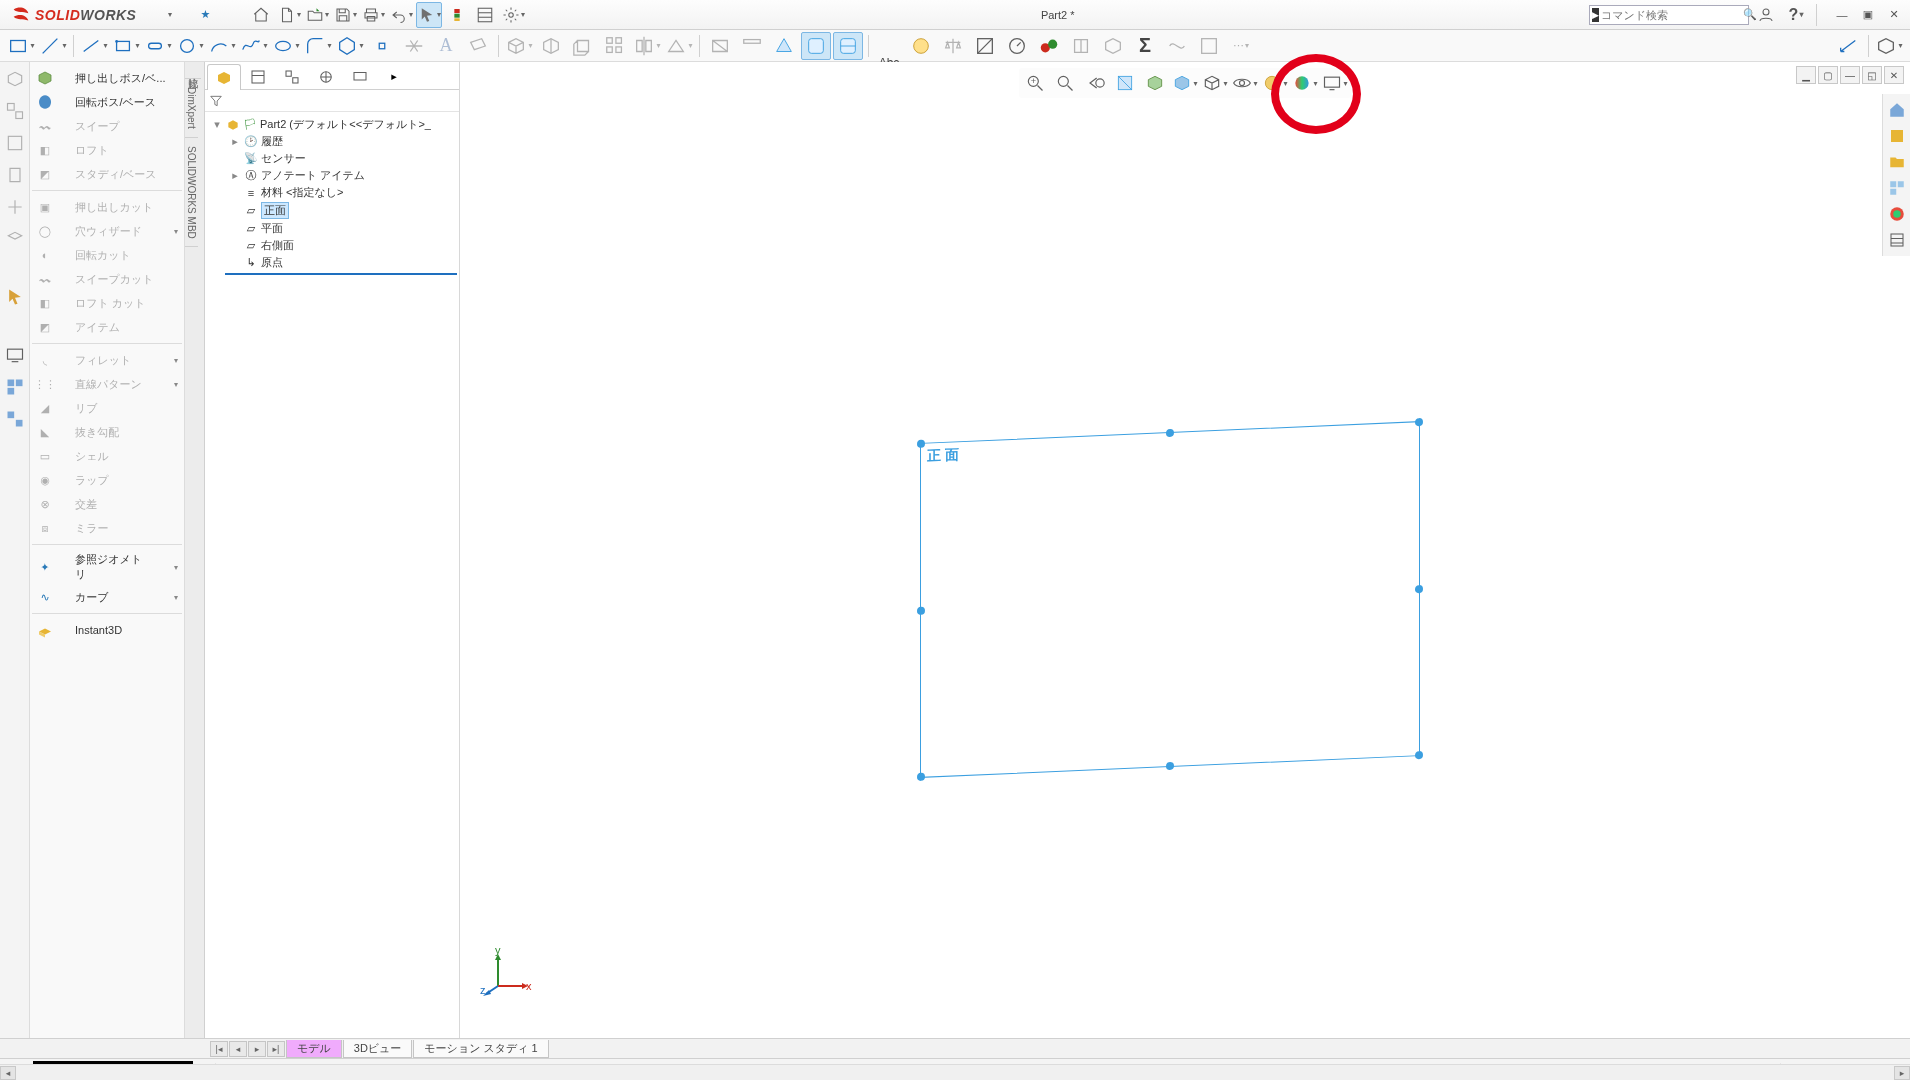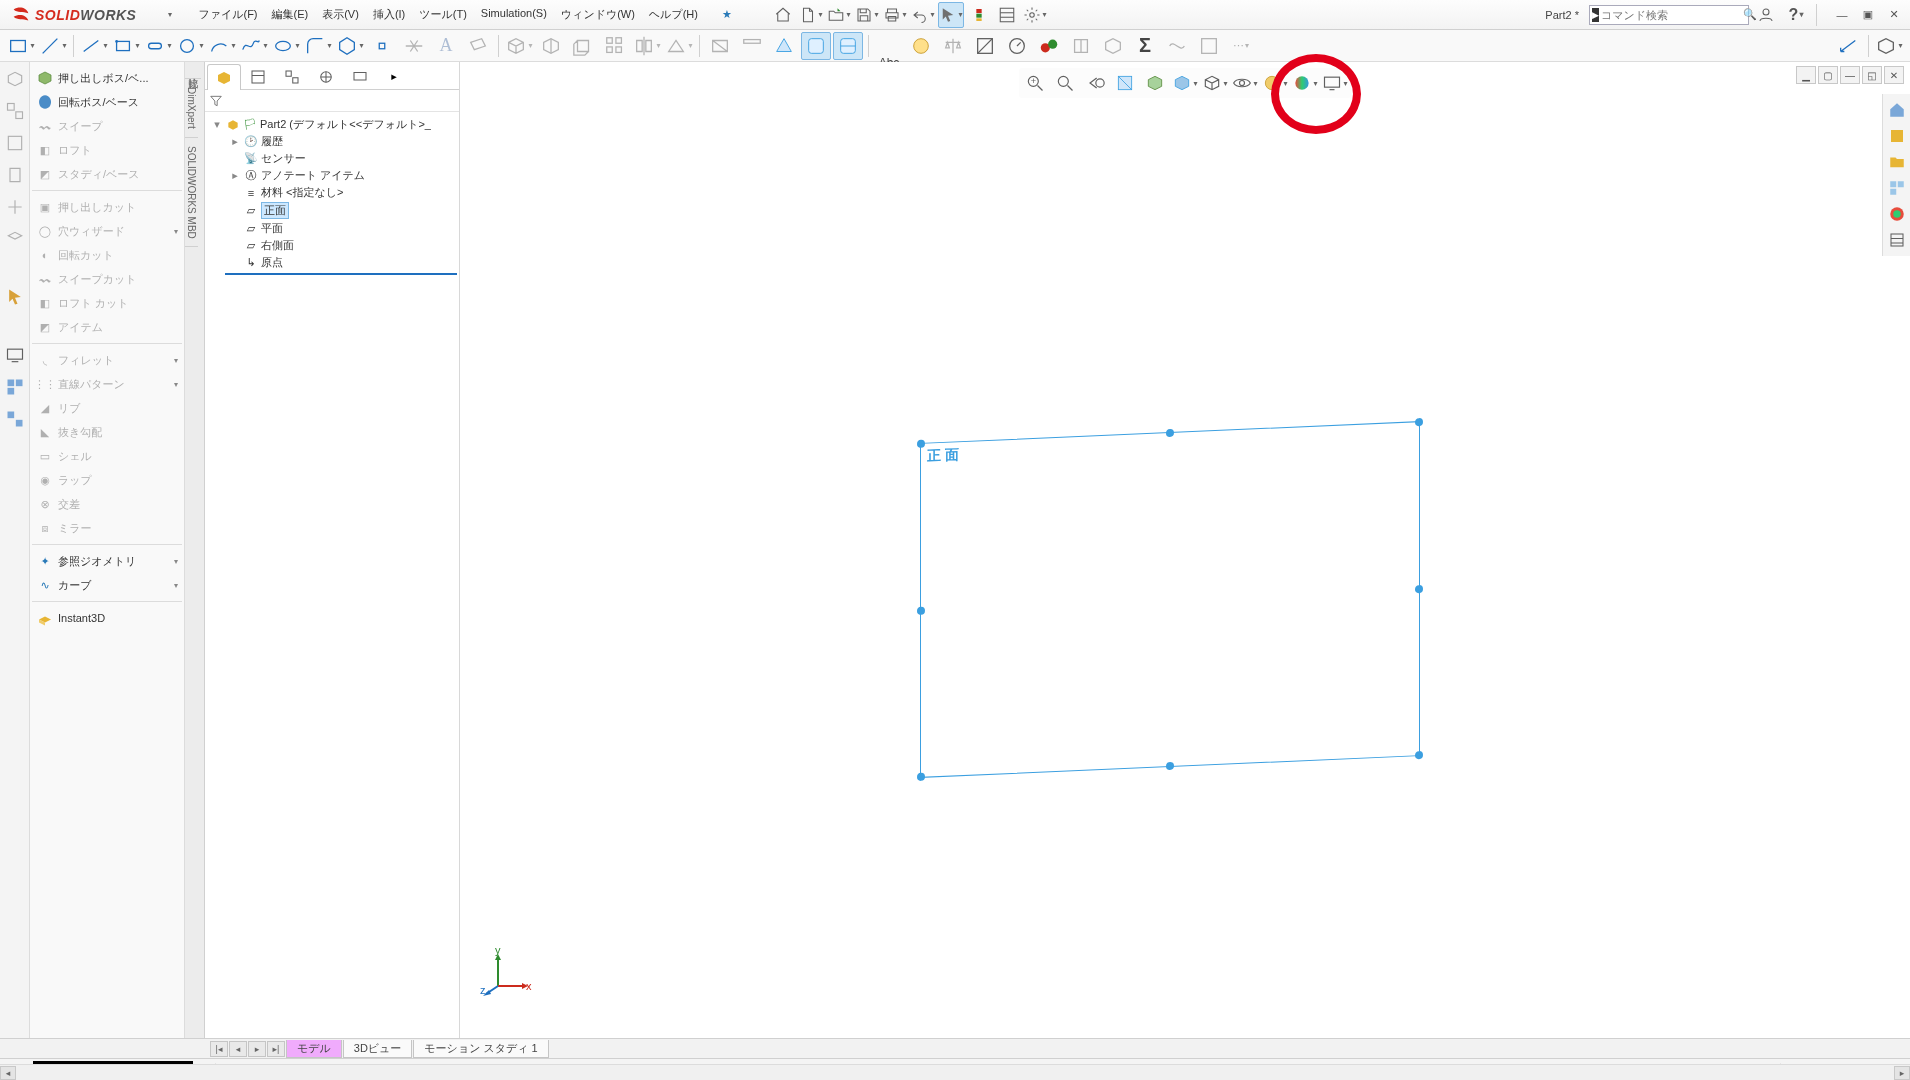--- a/index.html
+++ b/index.html
@@ -6,42 +6,42 @@
 body { background: #fff; width: 1910px; height: 1080px; overflow: hidden; transform-origin: top left; }
 
 .titlebar { height: 30px; background: linear-gradient(#fdfdfd,#f3f3f3); border-bottom: 1px solid #d0d0d0; display: flex; align-items: center; padding: 0 4px; gap: 10px; }
 .logo { display: flex; align-items: center; margin-right: 10px; padding-left: 6px; }
 .logo svg { width: 22px; height: 22px; }
 .logo-text { font-weight: bold; letter-spacing: .5px; margin-left: 3px; }
 .logo-text .sw1 { color: #d52b1e; font-style: italic; font-size: 14px; }
 .logo-text .sw2 { color: #555; font-style: italic; font-size: 14px; }
 .menubar { display: flex; gap: 2px; }
 .menubar span { padding: 3px 6px; color: #333; cursor: default; }
-.title-center { flex: 1; text-align: right; color: #444; }
+.title-center { flex: 1; text-align: center; color: #444; }
 .title-right { display: flex; align-items: center; gap: 4px; }
 .tb-icon { width: 26px; height: 26px; display: inline-flex; align-items: center; justify-content: center; border: 1px solid transparent; border-radius: 2px; color:#555; }
 .tb-icon.selected { background:#cde6f7; border-color:#7cb7e4; }
 .tb-sep { width:1px; height:22px; background:#d0d0d0; margin:0 3px; }
 .search-box { display:flex; align-items:center; border:1px solid #aab; background:#fff; height:20px; width:160px; padding:0 2px; }
 .search-box .cmd-ico { width:14px; height:14px; background:#333; color:#fff; font-size:9px; display:inline-flex;align-items:center;justify-content:center; margin-right:2px;}
 .search-box input { border:0; outline:0; flex:1; font-size:11px; color:#888; }
 .search-box .mag { color:#888; }
 .drop::after { content:"▾"; font-size:8px; color:#666; margin-left:1px; }
 
 
 .toolbar2 { height: 32px; background:#f9f9f9; border-bottom:1px solid #dcdcdc; display:flex; align-items:center; padding:0 6px; gap:2px; }
 .toolbar2 .tb-icon { width:30px; height:28px; }
 .toolbar2 .right-group { margin-left:auto; display:flex; align-items:center; gap:2px;}
 
 
 .work { display:flex; height: calc(1080px - 30px - 32px - 22px - 20px); }
 .left-iconbar { width:30px; background:#f4f4f4; border-right:1px solid #dcdcdc; display:flex; flex-direction:column; align-items:center; padding-top:4px; gap:6px;}
 .left-iconbar .tb-icon{width:26px;height:26px;}
 .feature-panel { width:155px; background:#f9f9f9; border-right:1px solid #dcdcdc; padding:4px 2px; overflow:hidden;}
-.feat-item { display:flex; align-items:center; gap:4px; padding:3px 4px; color:#555; }
+.feat-item { display:flex; align-items:center; gap:21px; padding:3px 4px; color:#555; }
 .feat-item.disabled { color:#b0b0b0; }
 .feat-item .fi-ico { width:18px; height:18px; display:inline-flex;align-items:center;justify-content:center;}
 .feat-item.hdr { font-weight:normal; color:#333; }
 .feat-sep { height:1px; background:#dcdcdc; margin:4px 0;}
 .feat-item.withdrop::after{content:"▾";font-size:8px;color:#888;margin-left:auto;}
 
 .vert-tabs { width:20px; background:#ececec; border-right:1px solid #d0d0d0; position:relative;}
 .vert-tabs .vtab { writing-mode:vertical-rl; text-orientation:mixed; font-size:10px; color:#666; padding:8px 1px; border-bottom:1px solid #d0d0d0; text-align:center;}
 
 .tree-panel { width:255px; background:#fff; border-right:1px solid #d8d8d8; display:flex; flex-direction:column;}
@@ -103,30 +103,20 @@
 
 <div class="titlebar">
   <div class="logo">
     <svg viewBox="0 0 24 24">
         <path d="M4 6 C10 2 18 4 20 10 C14 8 8 10 4 6 Z" fill="#d52b1e"></path>
         <path d="M4 14 C10 10 18 12 20 18 C14 16 8 18 4 14 Z" fill="#d52b1e"></path>
       </svg>
     <span class="logo-text"><span class="sw1">SOLID</span><span class="sw2">WORKS</span></span>
   </div>
   <span class="tb-icon drop"></span>
-  <div class="menubar">
-    <span>ファイル(F)</span>
-    <span>編集(E)</span>
-    <span>表示(V)</span>
-    <span>挿入(I)</span>
-    <span>ツール(T)</span>
-    <span>Simulation(S)</span>
-    <span>ウィンドウ(W)</span>
-    <span>ヘルプ(H)</span>
-  </div>
   <span class="tb-icon" style="color:#2a7ab8;">★</span>
 
   <div style="display:flex;align-items:center;gap:2px;margin-left:20px;">
     <span class="tb-icon">
         <svg viewBox="0 0 24 24" width="18" height="18">
           <path class="ico-stroke" d="M3 11 L12 3 L21 11 M5 10 V20 H19 V10"></path>
         </svg>
       </span>
     <span class="tb-icon drop">
         <svg viewBox="0 0 24 24" width="18" height="18">

